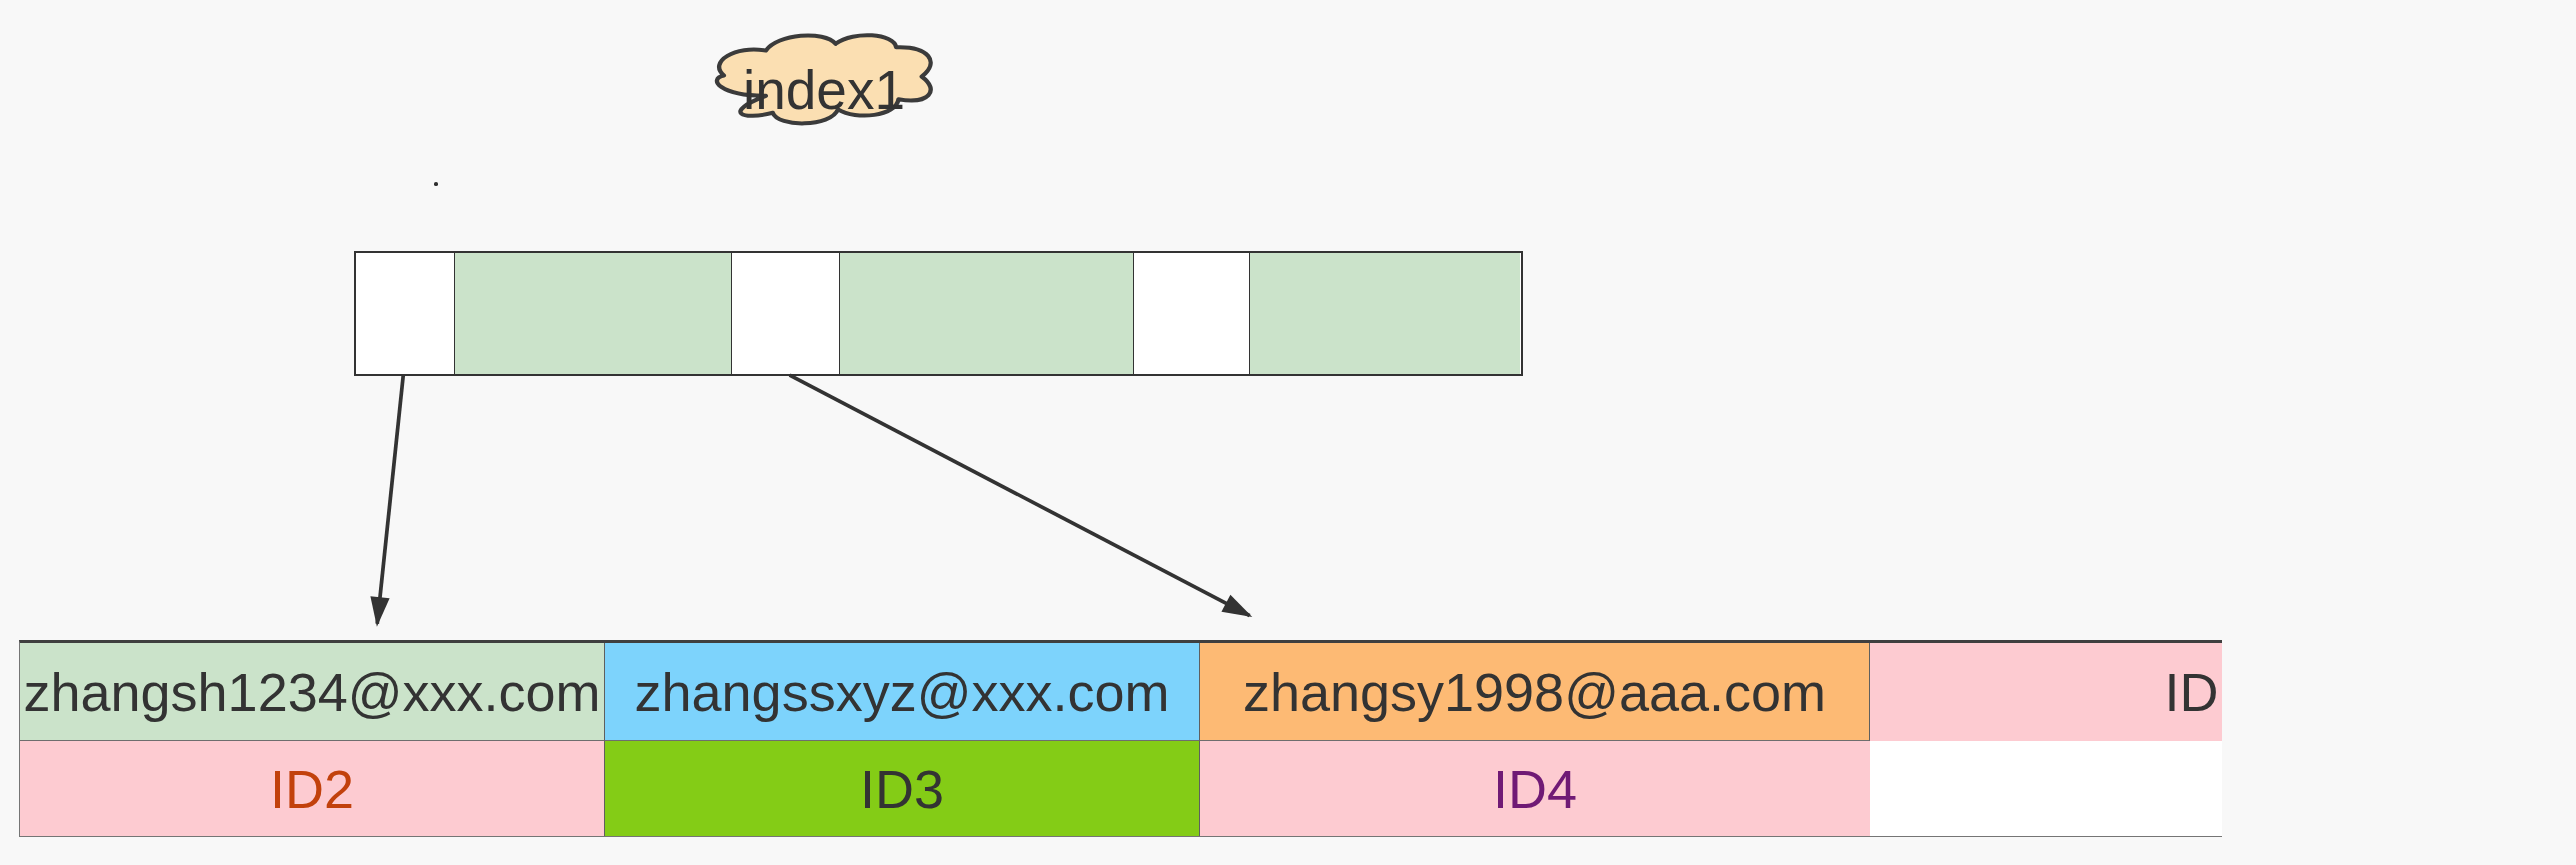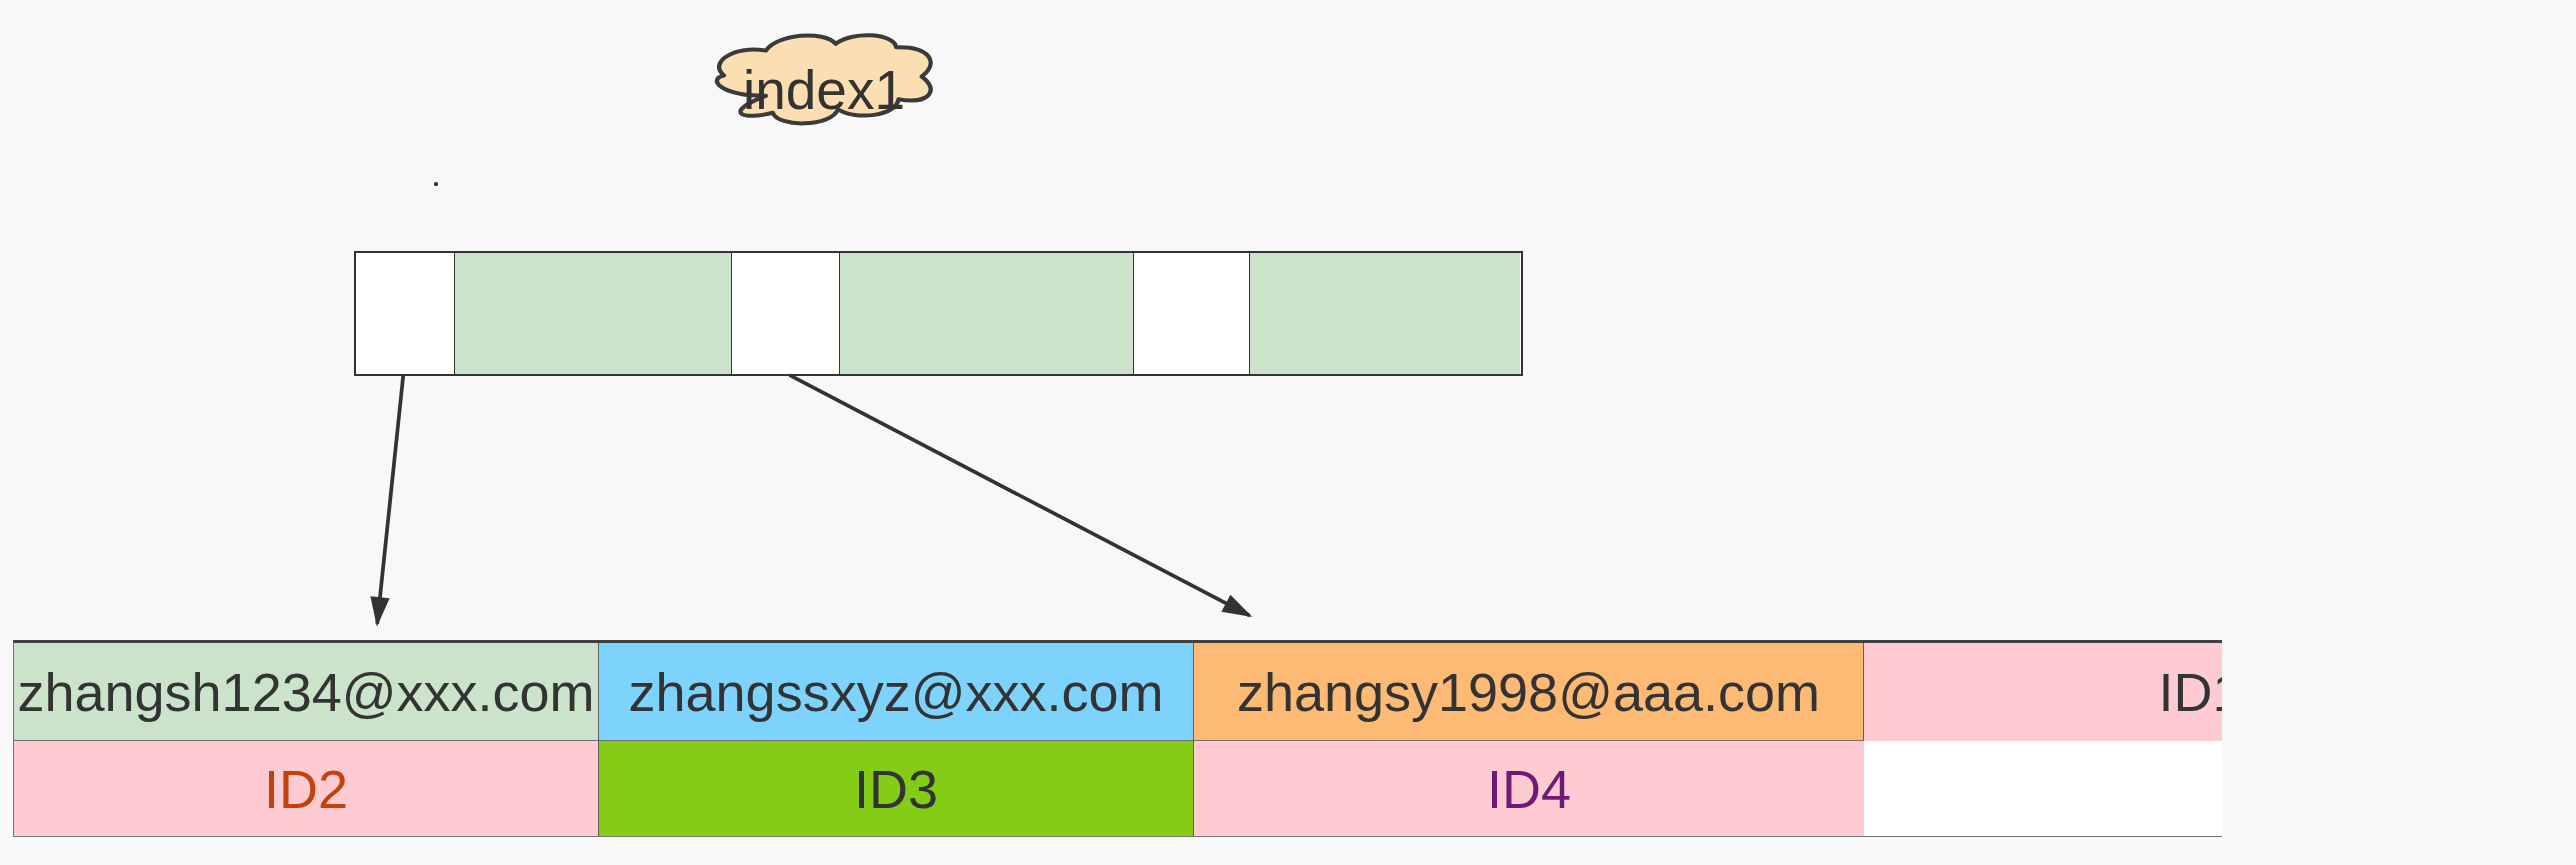--- a/index.html
+++ b/index.html
@@ -71,21 +71,21 @@
     position: absolute;
     left: 0; top: 0;
     width: 2576px;
     height: 865px;
     pointer-events: none;
   }
 
   
   .record-table {
     position: absolute;
-    left: 13px;
+    left: 19px;
     top: 640px;
     box-sizing: border-box;
     display: grid;
     grid-template-rows: 98px 95px;
     border: 1.5px solid #757575;
     border-top: 3px solid #3f3f3f;
     background: #ffffff;
   }
   .cell {
     box-sizing: border-box;

